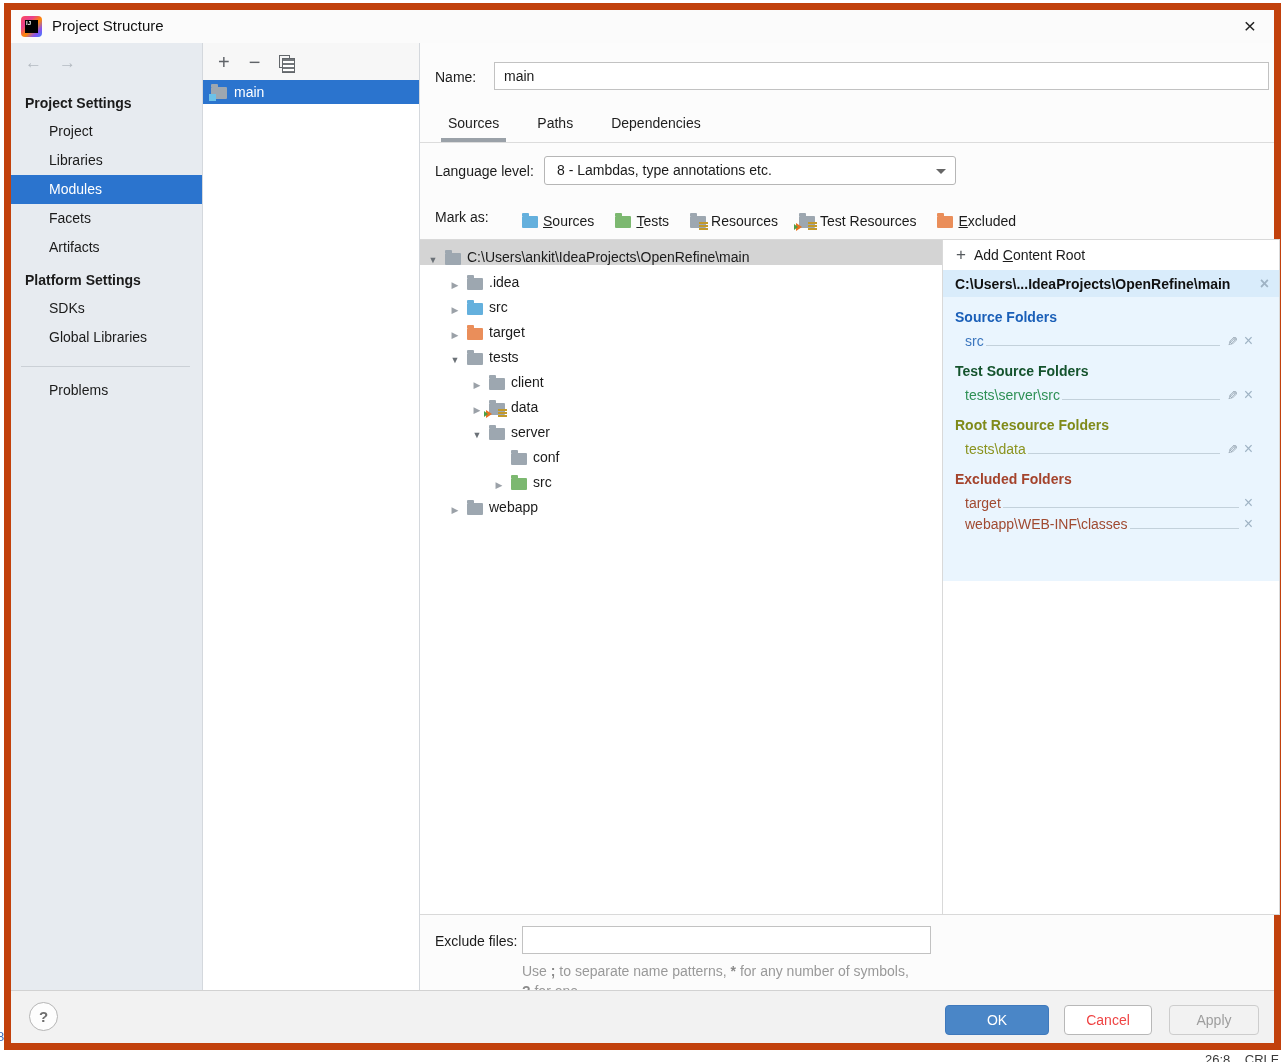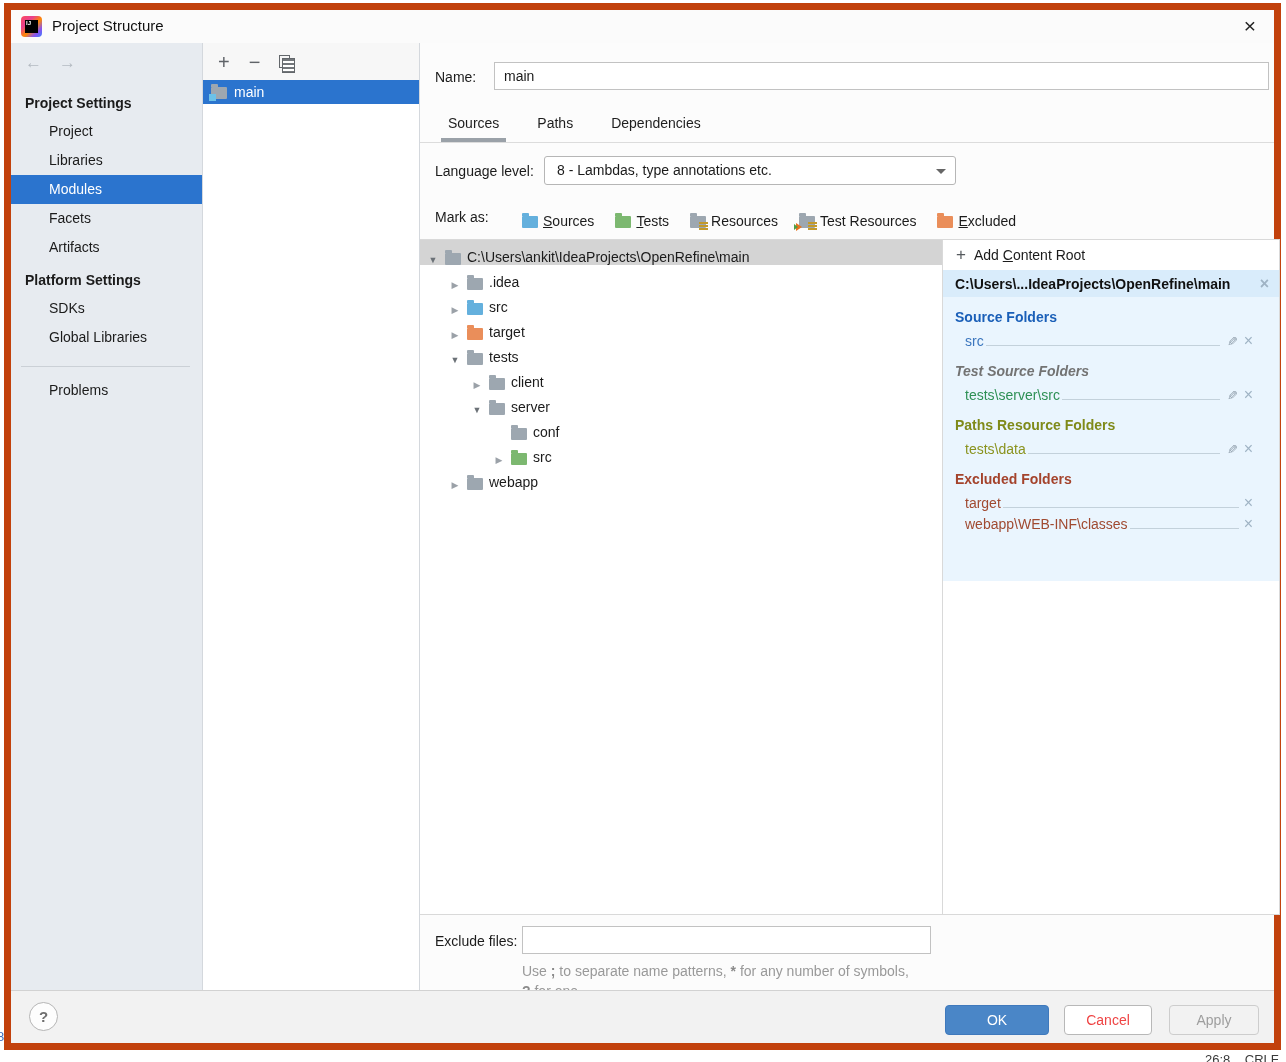--- a/index.html
+++ b/index.html
@@ -103,21 +103,21 @@
   .cr-header .hdr-txt { flex:1; white-space:nowrap; overflow:hidden; }
   .cr-body { height:284px; background:#EAF5FE; padding:9px 26px 0 12px; }
   .cr-group { margin-bottom:11px; }
   .cr-title { font-weight:bold; height:22px; line-height:22px; }
   .cr-item { display:flex; align-items:flex-end; height:21px; padding-left:10px; }
   .cr-path { white-space:nowrap; }
   .leader { flex:1; border-bottom:1px solid #C3D1DB; margin:0 5px 3px 2px; }
   .pencil { color:#8C9BA8; font-size:13px; transform:scaleX(-1); margin:0 6px 0 2px; cursor:pointer; }
   .rm { color:#9FB3C4; font-size:16px; line-height:16px; cursor:pointer; }
   .c-source .cr-title { color:#1A5FB8; } .c-source .cr-path { color:#3B76BE; }
-  .c-test .cr-title { color:#737373;font-style:italic; }  .c-test .cr-path { color:#2E9055; }
+  .c-test .cr-title { color:#14532d; }  .c-test .cr-path { color:#2E9055; }
   .c-testres .cr-title { color:#7F8A19; } .c-testres .cr-path { color:#8A931F; }
   .c-excluded .cr-title { color:#A4432C; } .c-excluded .cr-path { color:#A04A31; }
 
   
   .exclude-input { position:absolute; left:102px; top:883px; width:409px; height:28px; border:1px solid #C2C2C2;
                    background:#fff; padding:0 8px; font:inherit; }
   .hint { position:absolute; left:102px; color:#999; }
   .hint b { color:#8A8A8A; font-weight:bold; }
 
   
@@ -247,20 +247,27 @@
         <span class="arrow open"></span>
         <span class="folder f-gray"></span>
         <span>tests</span>
       </div>
       <div class="tree-row lv2">
         <span class="arrow closed"></span>
         <span class="folder f-gray"></span>
         <span>client</span>
       </div>
       <div class="tree-row lv2">
+        <span class="arrow closed"></span>
+        <span class="folder f-gray tr-badge">
+            <span class="tri"></span>
+          </span>
+        <span>data</span>
+      </div>
+      <div class="tree-row lv2">
         <span class="arrow open"></span>
         <span class="folder f-gray"></span>
         <span>server</span>
       </div>
       <div class="tree-row lv3">
         <span class="arrow none"></span>
         <span class="folder f-gray"></span>
         <span>conf</span>
       </div>
       <div class="tree-row lv3">
@@ -297,21 +304,21 @@
         <div class="cr-group c-test">
           <div class="cr-title">Test Source Folders</div>
           <div class="cr-item">
             <span class="cr-path">tests\server\src</span>
             <span class="leader"></span>
             <span class="pencil">✎</span>
             <span class="rm">×</span>
           </div>
         </div>
         <div class="cr-group c-testres">
-          <div class="cr-title">Paths Resource Folders</div>
+          <div class="cr-title">Root Resource Folders</div>
           <div class="cr-item">
             <span class="cr-path">tests\data</span>
             <span class="leader"></span>
             <span class="pencil">✎</span>
             <span class="rm">×</span>
           </div>
         </div>
         <div class="cr-group c-excluded">
           <div class="cr-title">Excluded Folders</div>
           <div class="cr-item">

